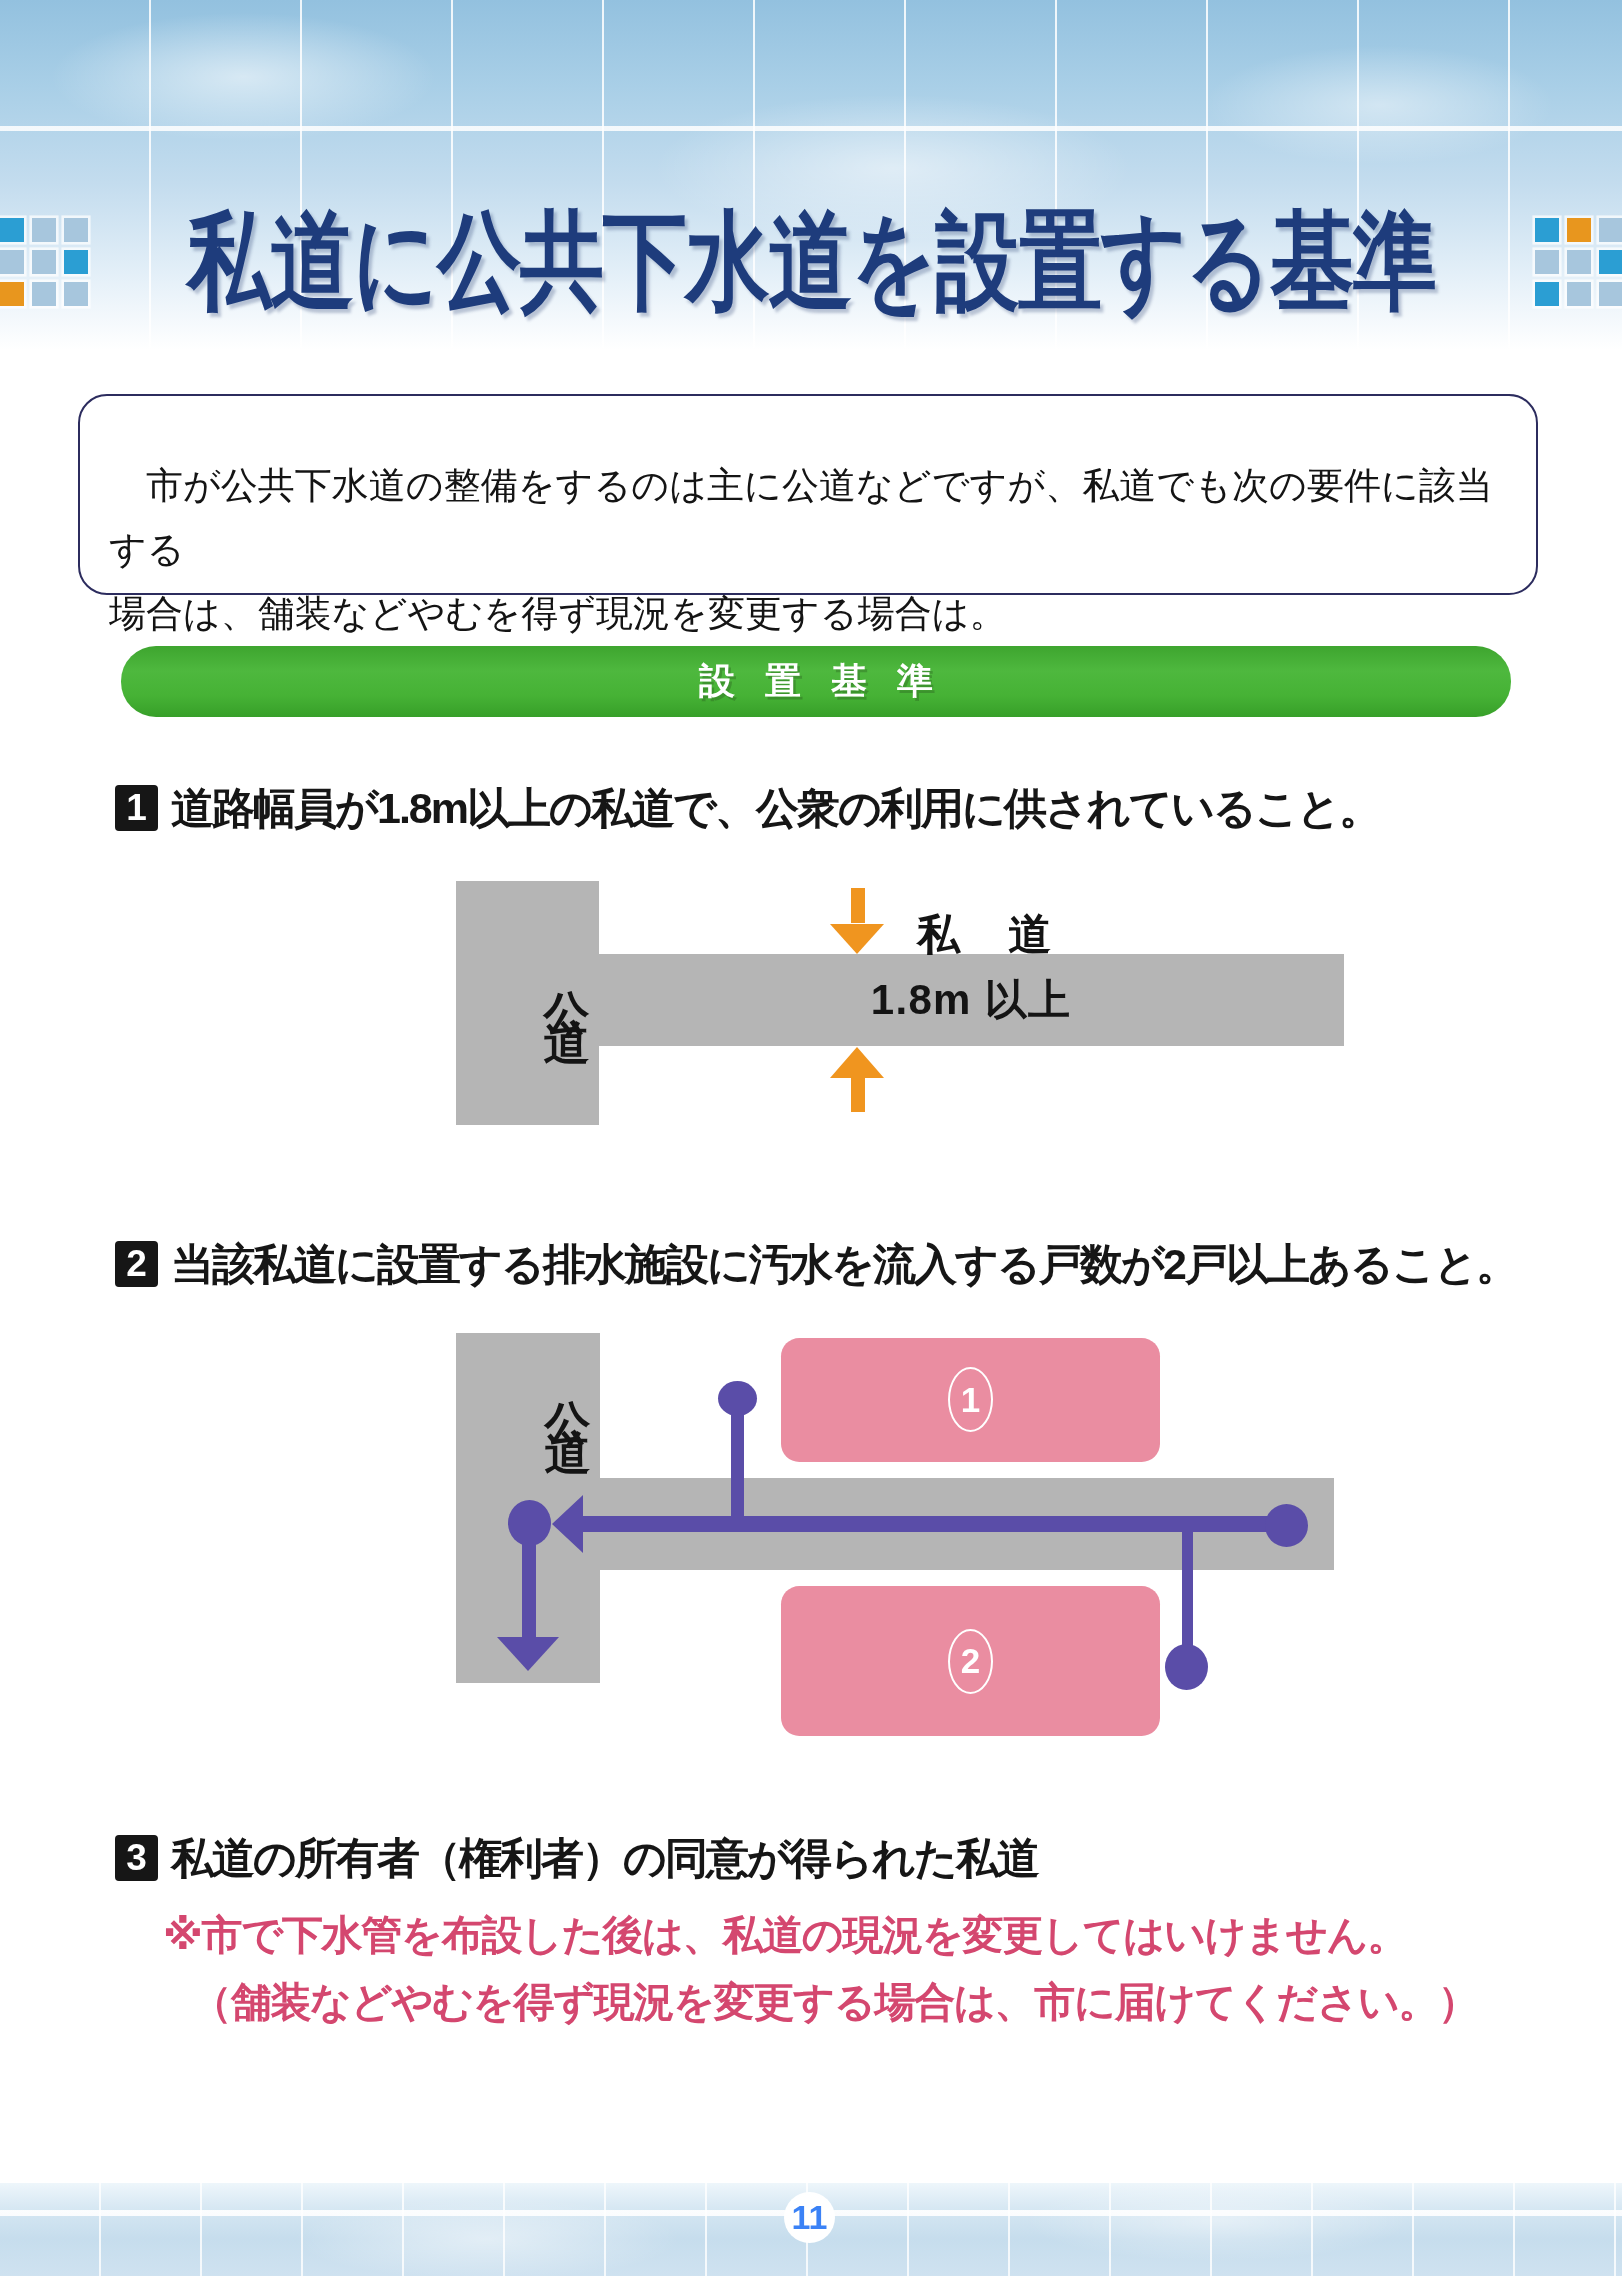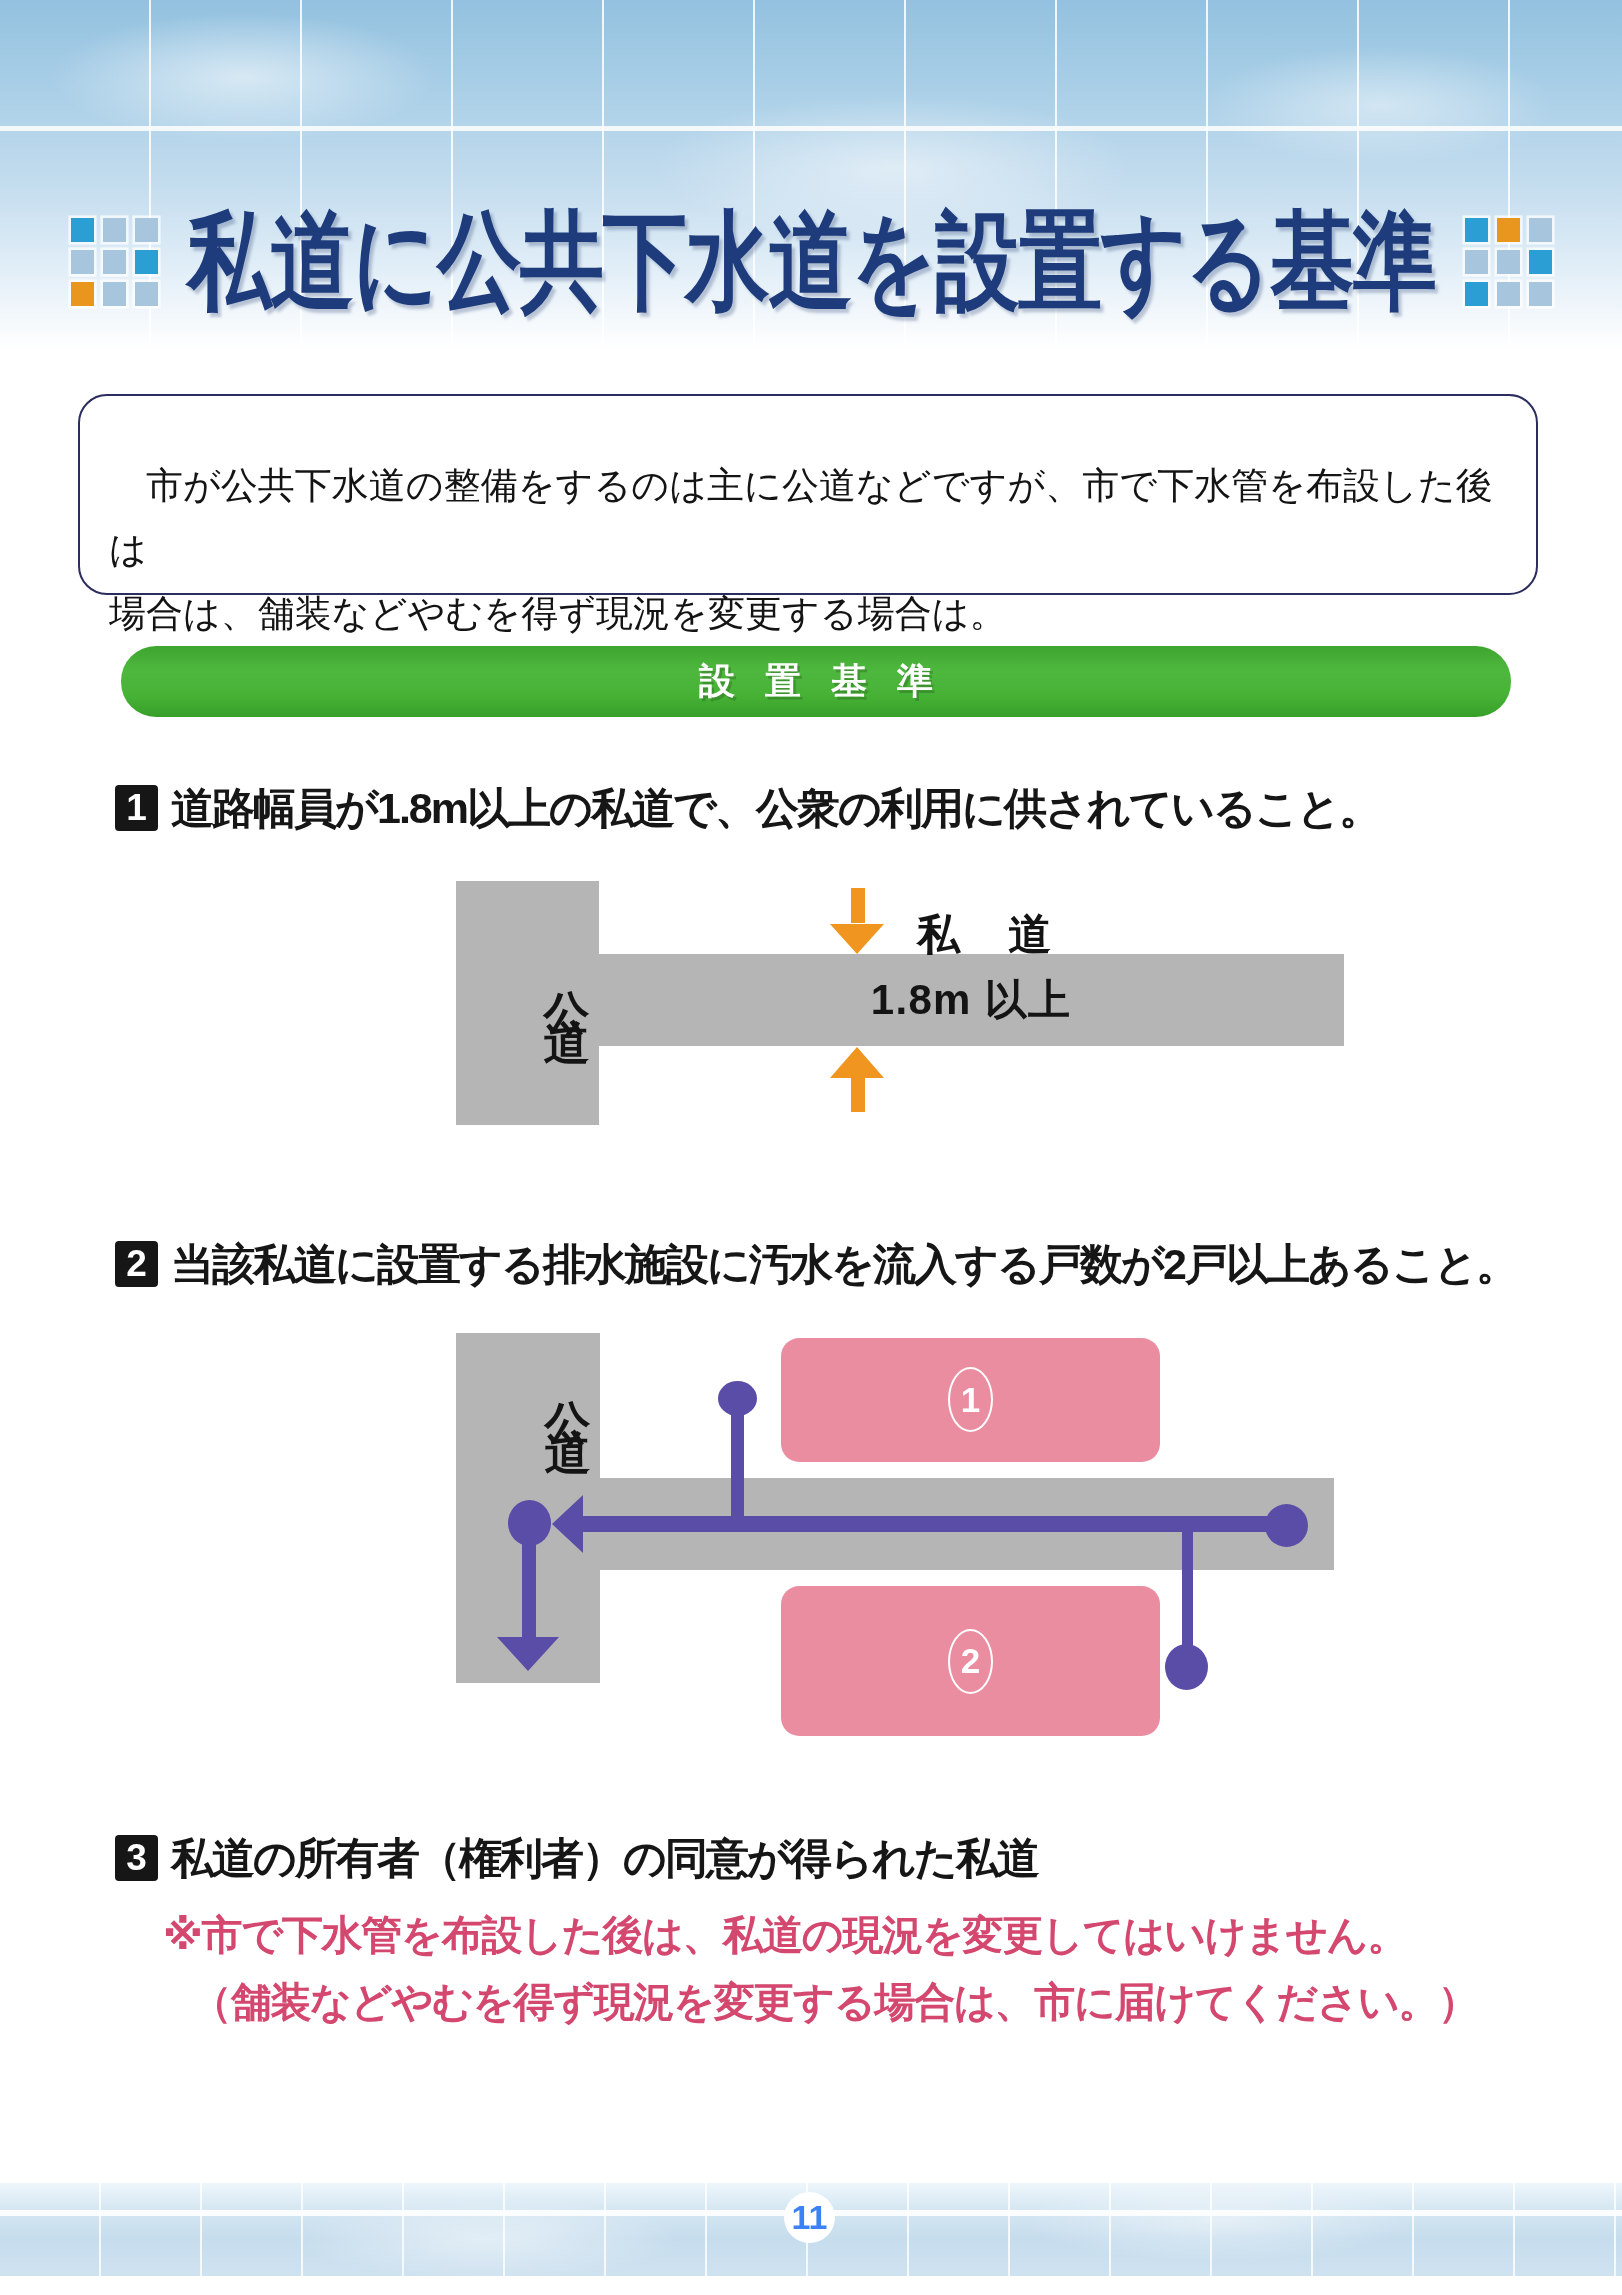--- a/index.html
+++ b/index.html
@@ -26,21 +26,21 @@
     background:
       linear-gradient(180deg, rgba(255,255,255,0) 0 27.5px, rgba(255,255,255,.9) 27.5px 33px, rgba(255,255,255,0) 33px 100%),
       repeating-linear-gradient(90deg, rgba(255,255,255,0) 0 99px, rgba(255,255,255,.8) 99px 101px),
       radial-gradient(275px 59px at 30% 60%, rgba(255,255,255,.5), rgba(255,255,255,0) 70%),
       radial-gradient(275px 59px at 75% 40%, rgba(255,255,255,.45), rgba(255,255,255,0) 70%),
       linear-gradient(180deg,#eef6fb 0%,#d4e6f2 30%,#c6dded 60%,#cfe2f0 100%);
   }
   
   .title-row{
     position:absolute;left:0;top:208px;width:1623px;height:108px;
-    display:flex;align-items:center;justify-content:center;gap:29px;
+    display:flex;align-items:center;justify-content:space-between;gap:29px;
   }
   .deco-grid{
     display:grid;grid-template-columns:repeat(3,23.5px);grid-auto-rows:23.5px;gap:8.5px;
   }
   .sq{width:23.5px;height:23.5px;box-shadow:0 0 0 2.6px rgba(255,255,255,.7);}
   .sq-b{background:#2b9ed3;}
   .sq-l{background:#a7c6dd;}
   .sq-o{background:#e8961e;}
   .page-title{
     font-size:84px;font-weight:900;color:#1e3c7c;white-space:nowrap;
@@ -146,21 +146,21 @@
         <div class="sq sq-l"></div>
         <div class="sq sq-b"></div>
         <div class="sq sq-b"></div>
         <div class="sq sq-l"></div>
         <div class="sq sq-l"></div>
       </div>
   </div>
 
   <div class="intro-box">
     <div class="intro-text">
-      <div>　市が公共下水道の整備をするのは主に公道などですが、市で下水管を布設した後は</div>
+      <div>　市が公共下水道の整備をするのは主に公道などですが、私道でも次の要件に該当する</div>
       <div>場合は、舗装などやむを得ず現況を変更する場合は。</div>
     </div>
   </div>
 
   <div class="green-banner">
     <span>設置基準</span>
   </div>
 
   <div class="crit-row" style="top:785px;">
     <div class="crit-marker">1</div>

